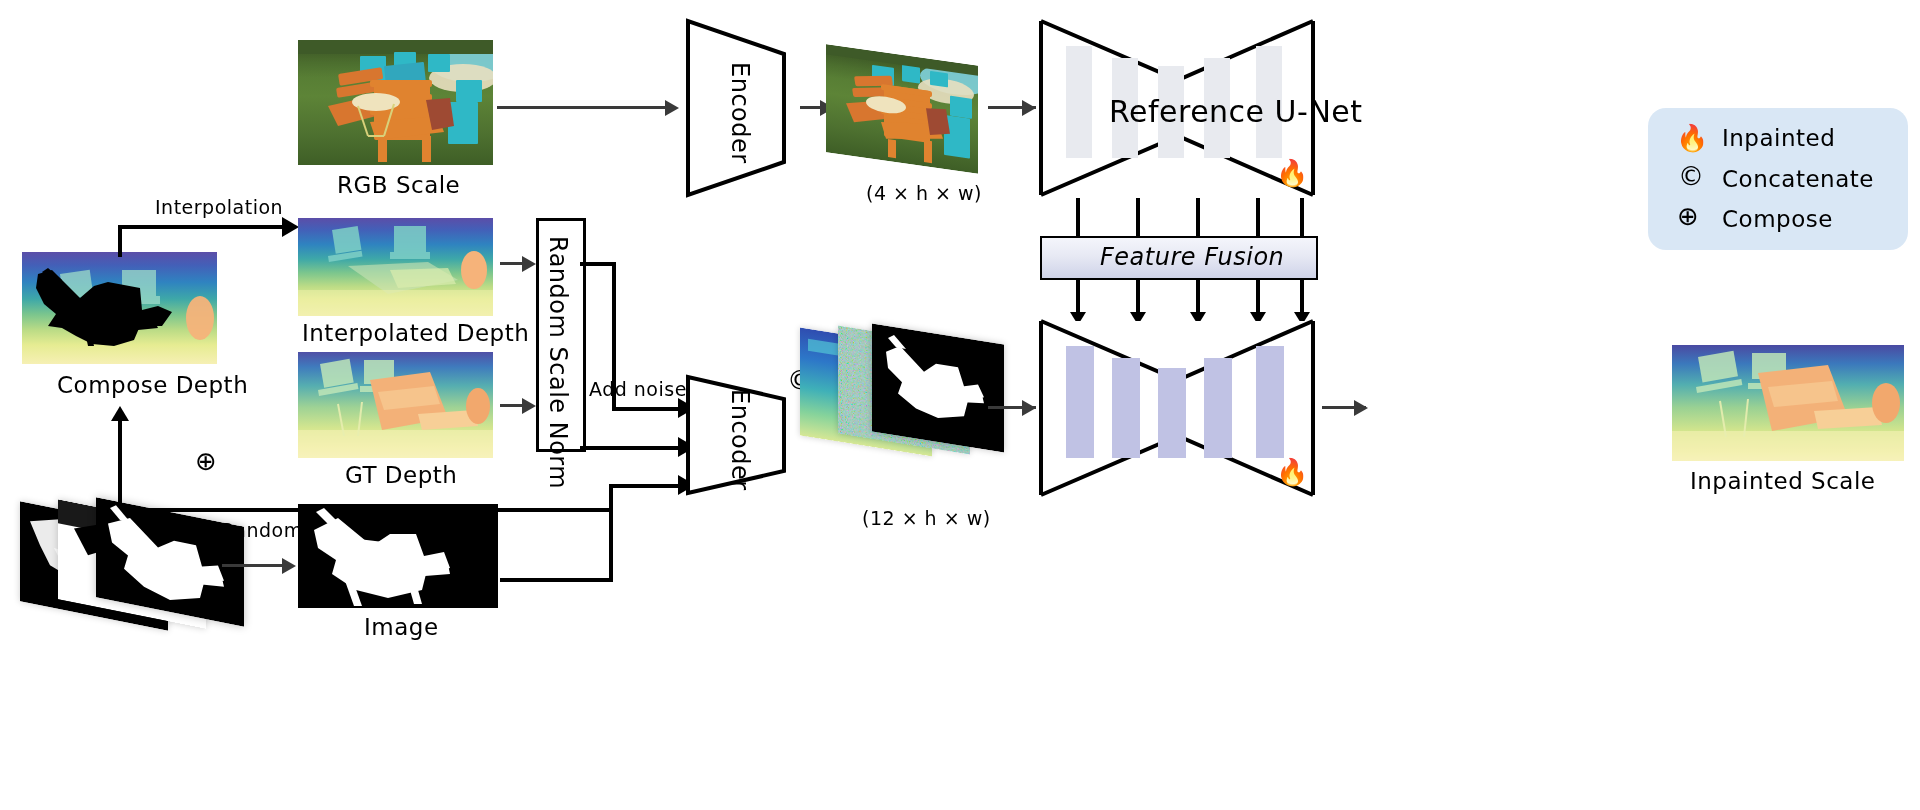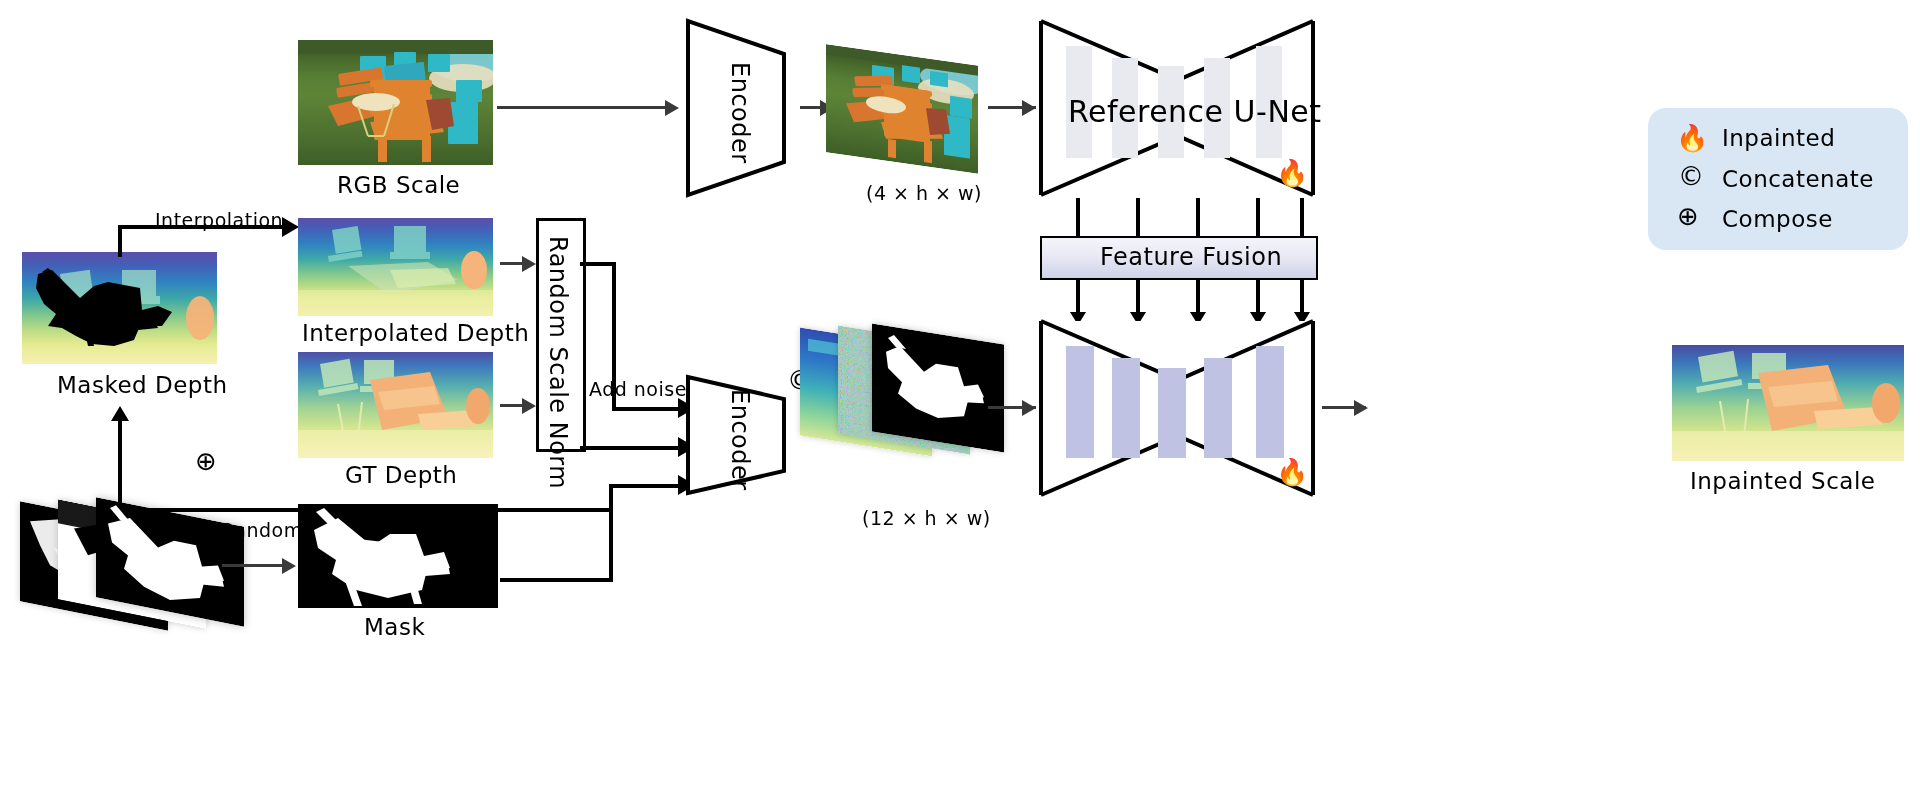--- a/index.html
+++ b/index.html
@@ -127,31 +127,31 @@
     <svg width="195" height="112" style="position:absolute;left:0;top:0;">
       <path d="M16,22 L30,18 L58,46 L72,34 L86,30 L118,36 L120,58
                L136,54 L150,60 L140,74 L118,74 L112,88 L92,94 L70,92
                L54,84 L40,76 L26,74 L34,62 L22,52 L14,36 Z" fill="#000"></path>
       <path d="M48,60 L86,66 L92,88 L64,86 Z" fill="#000"></path>
       <path d="M30,30 L20,20 L26,16 L40,28 Z" fill="#000"></path>
       <path d="M60,66 L66,94 L72,94 L66,66 Z" fill="#000"></path>
       <path d="M92,72 L132,68 L136,76 L96,80 Z" fill="#000"></path>
     </svg>
   </div>
-  <div class="lbl lbl-cap" style="left:57px; top:372px;">Masked Depth</div>
+  <div class="lbl lbl-cap" style="left:57px; top:372px;">Compose Depth</div>
 
   <div class="vline-b" style="left:118px; top:420px; height:92px;"></div>
   <div class="ahead-u" style="left:111px; top:406px;"></div>
   <div class="hline-b" style="left:118px; top:508px; width:492px;"></div>
   <div class="circ-ico" style="left:195px; top:448px;">⊕</div>
 
   <div class="vline-b" style="left:118px; top:225px; height:32px;"></div>
   <div class="hline-b" style="left:118px; top:225px; width:164px;"></div>
   <div class="ahead-r-b" style="left:282px; top:217px;"></div>
-  <div class="lbl lbl-small" style="left:155px; top:196px;margin-top:13px;">Interpolation</div>
+  <div class="lbl lbl-small" style="left:155px; top:196px;">Interpolation</div>
 
   <div class="panel" style="left:298px; top:40px; width:195px; height:125px;">
     <div class="rgbbg"></div>
     <svg width="195" height="125" style="position:absolute;left:0;top:0;">
 
       <ellipse cx="172" cy="24" rx="40" ry="18" fill="#7fd2dd" opacity="0.9"></ellipse>
       <ellipse cx="165" cy="38" rx="34" ry="14" fill="#e8dfc0" opacity="0.9"></ellipse>
       <rect x="0" y="0" width="195" height="14" fill="#3e5a28"></rect>
 
       <g fill="#2fb8c6">
@@ -254,21 +254,21 @@
       <path d="M3,3 L3,177" fill="none" stroke="#000" stroke-width="4"></path>
       <path d="M275,3 L275,177" fill="none" stroke="#000" stroke-width="4"></path>
     </svg>
   </div>
 
   <div class="bar" style="left:1066px; top:46px; width:26px; height:112px; background:#e8eaef;"></div>
   <div class="bar" style="left:1112px; top:58px; width:26px; height:100px; background:#e8eaef;"></div>
   <div class="bar" style="left:1158px; top:66px; width:26px; height:92px; background:#e8eaef;"></div>
   <div class="bar" style="left:1204px; top:58px; width:26px; height:100px; background:#e8eaef;"></div>
   <div class="bar" style="left:1256px; top:46px; width:26px; height:112px; background:#e8eaef;"></div>
-  <div class="lbl lbl-big" style="left:1068px; top:94px;">Reference U-Net</div>
+  <div class="lbl lbl-big" style="left:1109px; top:94px;">Reference U-Net</div>
   <div class="fire" style="left:1276px; top:160px;">🔥</div>
 
   <div class="legend-box" style="left:1648px; top:108px; width:260px; height:142px;"></div>
   <div class="fire" style="left:1676px; top:125px;">🔥</div>
   <div class="lbl lbl-cap" style="left:1722px; top:125px;">Inpainted</div>
   <div class="circ-ico" style="left:1678px; top:163px;">©</div>
   <div class="lbl lbl-cap" style="left:1722px; top:166px;">Concatenate</div>
   <div class="circ-ico" style="left:1677px; top:203px;">⊕</div>
   <div class="lbl lbl-cap" style="left:1722px; top:206px;">Compose</div>
 
@@ -387,21 +387,21 @@
   <div class="hline" style="left:988px; top:406px; width:48px;"></div>
   <div class="ahead-r" style="left:1022px; top:400px;"></div>
 
   <div class="vline-b" style="left:1076px; top:198px; height:38px;"></div>
   <div class="vline-b" style="left:1136px; top:198px; height:38px;"></div>
   <div class="vline-b" style="left:1196px; top:198px; height:38px;"></div>
   <div class="vline-b" style="left:1256px; top:198px; height:38px;"></div>
   <div class="vline-b" style="left:1300px; top:198px; height:38px;"></div>
 
   <div class="fusion-box" style="left:1040px; top:236px; width:274px; height:40px;"></div>
-  <div class="lbl lbl-med" style="left:1100px; top:243px;">Feature Fusion</div>
+  <div class="lbl lbl-med" style="left:1100px; top:243px;font-style:italic;">Feature Fusion</div>
 
   <div class="vline-b" style="left:1076px; top:278px; height:38px;"></div>
   <div class="ahead-d" style="left:1070px; top:312px;"></div>
   <div class="vline-b" style="left:1136px; top:278px; height:38px;"></div>
   <div class="ahead-d" style="left:1130px; top:312px;"></div>
   <div class="vline-b" style="left:1196px; top:278px; height:38px;"></div>
   <div class="ahead-d" style="left:1190px; top:312px;"></div>
   <div class="vline-b" style="left:1256px; top:278px; height:38px;"></div>
   <div class="ahead-d" style="left:1250px; top:312px;"></div>
   <div class="vline-b" style="left:1300px; top:278px; height:38px;"></div>
@@ -491,15 +491,15 @@
       <path d="M16,26 L40,14 L74,42 L92,30 L118,30 L126,52 L146,48 L152,64
                L128,70 L124,86 L90,94 L58,86 L34,70 L38,56 L20,44 Z" fill="#fff"></path>
       <path d="M36,50 L92,58 L100,90 L58,84 Z" fill="#fff"></path>
       <path d="M98,64 L150,60 L152,70 L102,74 Z" fill="#fff"></path>
       <path d="M30,20 L18,8 L26,4 L42,20 Z" fill="#fff"></path>
       <path d="M52,34 L102,40 L104,48 L54,42 Z" fill="#fff"></path>
       <path d="M46,74 L56,102 L64,102 L54,74 Z" fill="#fff"></path>
       <path d="M108,72 L116,100 L124,100 L116,72 Z" fill="#fff"></path>
     </svg>
   </div>
-  <div class="lbl lbl-cap" style="left:364px; top:614px;">Mask</div>
+  <div class="lbl lbl-cap" style="left:364px; top:614px;">Image</div>
 
 </div>
 
 </body></html>

